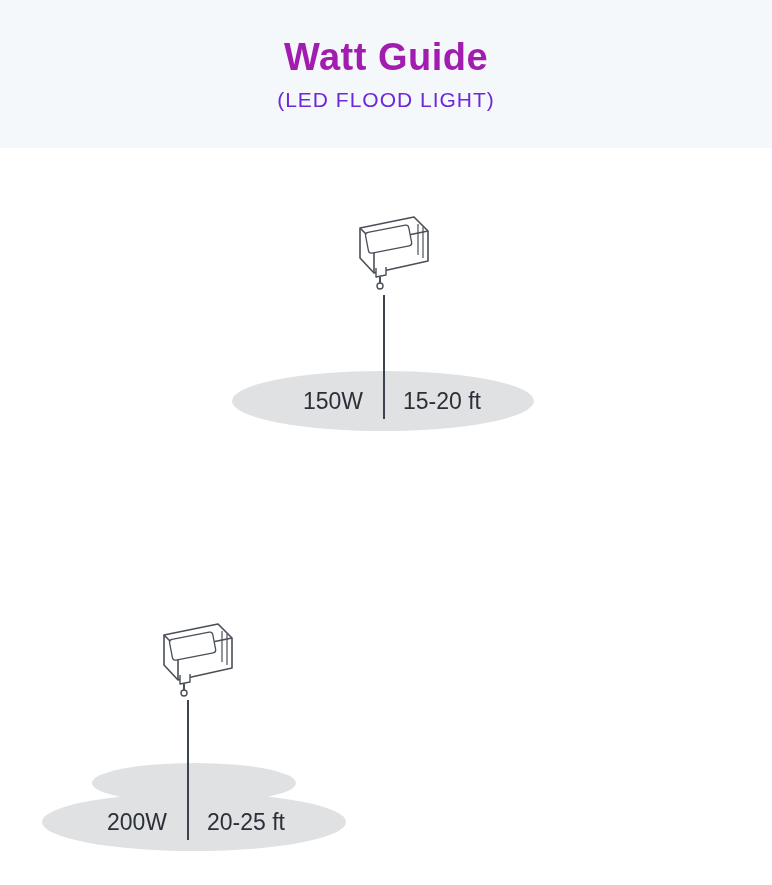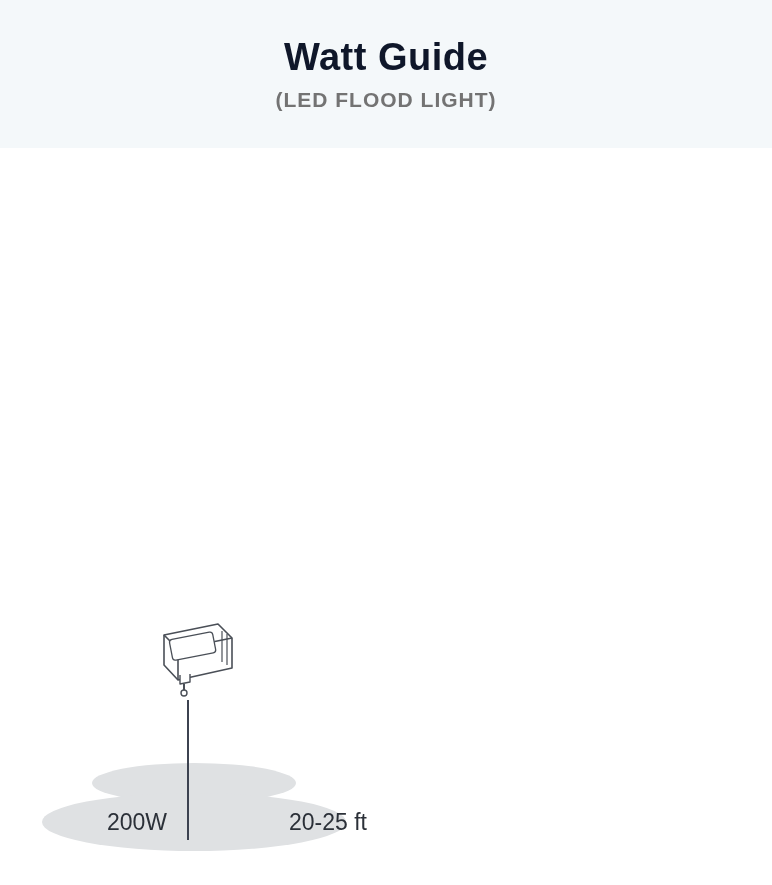--- a/index.html
+++ b/index.html
@@ -24,28 +24,28 @@
     box-sizing: border-box;
     display: flex;
     flex-direction: column;
     align-items: center;
     justify-content: center;
   }
   .header-title {
     font-size: 38px;
     font-weight: bold;
     letter-spacing: 0.5px;
-    color: #0f172a;
+    color: #a21caf;
     margin: 0 0 10px 0;
     line-height: 1.1;
   }
   .header-subtitle {
     font-size: 21px;
-    font-weight: 700;
-    color: #737373;
+    font-weight: 400;
+    color: #6d28d9;
     letter-spacing: 1px;
     margin: 0;
     line-height: 1.1;
   }
 
   
   .diagram {
     position: relative;
     width: 772px;
     height: 737px;
@@ -93,20 +93,43 @@
 </head>
 <body>
 
 <div class="header">
   <h1 class="header-title">Watt Guide</h1>
   <div class="header-subtitle">(LED FLOOD LIGHT)</div>
 </div>
 
 <div class="diagram">
 
+  <div class="unit" style="left:0; top:0; width:772px; height:260px;">
+
+    <div class="pool" style="left:232px; top:223px; width:302px; height:60px;"></div>
+
+    <svg class="fixture" style="left:352px; top:63px;" width="84" height="80" viewBox="0 0 84 80" fill="none">
+      <path d="M8 17 L62 6 L76 20 L76 50 L22 62 L8 47 Z" stroke="#4a4f57" stroke-width="1.6" fill="#ffffff" stroke-linejoin="round"></path>
+      <path d="M8 17 L22 31 L22 62" stroke="#4a4f57" stroke-width="1.6" fill="none" stroke-linejoin="round"></path>
+      <path d="M22 31 L76 20" stroke="#4a4f57" stroke-width="1.6" fill="none"></path>
+      <rect x="13" y="22" width="44" height="21" rx="3" transform="rotate(-11 13 22)" stroke="#4a4f57" stroke-width="1.3" fill="#ffffff"></rect>
+      <path d="M66 13 L66 44" stroke="#4a4f57" stroke-width="1.2"></path>
+      <path d="M71 16 L71 47" stroke="#4a4f57" stroke-width="1.2"></path>
+      <path d="M24 57 L24 66 L34 64 L34 56" stroke="#4a4f57" stroke-width="1.4" fill="#ffffff" stroke-linejoin="round"></path>
+      <path d="M28 66 L28 73" stroke="#4a4f57" stroke-width="2"></path>
+      <circle cx="28" cy="75" r="3" stroke="#4a4f57" stroke-width="1.4" fill="#ffffff"></circle>
+    </svg>
+
+    <div class="dropline" style="left:383px; top:147px; height:88px;"></div>
+
+    <div class="divider" style="left:383px; top:235px; height:36px;"></div>
+
+    <span class="label watt" style="left:233px; top:242px; width:130px; text-align:right;">150W</span>
+    <span class="label dist" style="left:403px; top:242px; width:160px; text-align:left;">15-20 ft</span>
+  </div>
 
   <div class="unit" style="left:0; top:330px; width:386px; height:400px;margin-left:16px;">
 
     <div class="pool" style="left:76px; top:285px; width:204px; height:40px;"></div>
     <div class="pool" style="left:26px; top:315px; width:304px; height:58px;"></div>
 
     <svg class="fixture" style="left:140px; top:140px;" width="84" height="80" viewBox="0 0 84 80" fill="none">
       <path d="M8 17 L62 6 L76 20 L76 50 L22 62 L8 47 Z" stroke="#4a4f57" stroke-width="1.6" fill="#ffffff" stroke-linejoin="round"></path>
       <path d="M8 17 L22 31 L22 62" stroke="#4a4f57" stroke-width="1.6" fill="none" stroke-linejoin="round"></path>
       <path d="M22 31 L76 20" stroke="#4a4f57" stroke-width="1.6" fill="none"></path>
@@ -115,17 +138,17 @@
       <path d="M71 16 L71 47" stroke="#4a4f57" stroke-width="1.2"></path>
       <path d="M24 57 L24 66 L34 64 L34 56" stroke="#4a4f57" stroke-width="1.4" fill="#ffffff" stroke-linejoin="round"></path>
       <path d="M28 66 L28 73" stroke="#4a4f57" stroke-width="2"></path>
       <circle cx="28" cy="75" r="3" stroke="#4a4f57" stroke-width="1.4" fill="#ffffff"></circle>
     </svg>
 
     <div class="dropline" style="left:171px; top:222px; height:104px;"></div>
     <div class="divider" style="left:171px; top:326px; height:36px;"></div>
 
     <span class="label watt" style="left:21px; top:333px; width:130px; text-align:right;">200W</span>
-    <span class="label dist" style="left:191px; top:333px; width:160px; text-align:right;">20-25 ft</span>
+    <span class="label dist" style="left:191px; top:333px; width:160px; text-align:left;">20-25 ft</span>
   </div>
 
 
 </div>
 
 </body></html>

